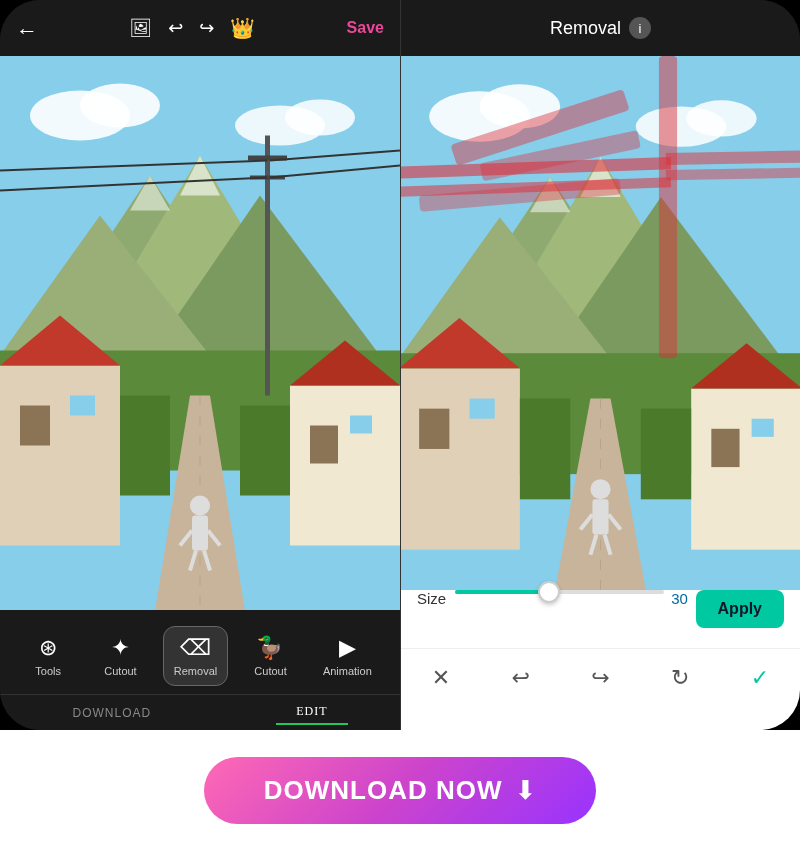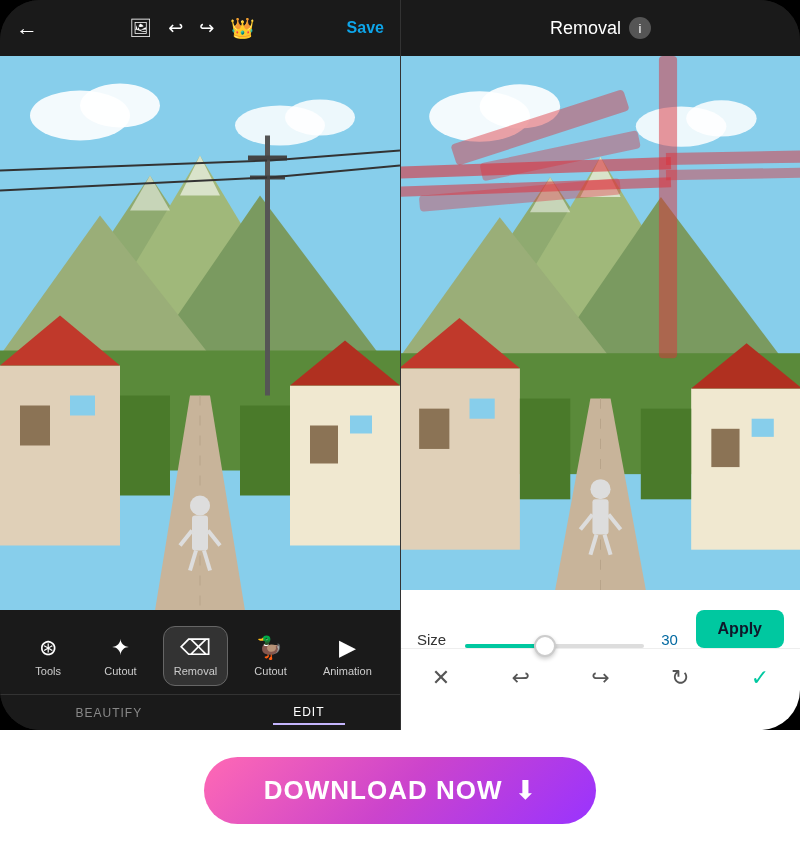--- a/index.html
+++ b/index.html
@@ -61,21 +61,21 @@
       color: #fff;
       font-size: 18px;
     }
 
     .crown-icon {
       color: #FFD700;
       font-size: 20px;
     }
 
     .save-btn {
-      color: #0ea5e9;
+      color: #ec4899;
       font-size: 16px;
       font-weight: 600;
       cursor: pointer;
     }
 
     .photo-area-left {
       flex: 1;
       background: #87CEEB;
       position: relative;
       overflow: hidden;
@@ -136,21 +136,22 @@
     .tab-item {
       font-size: 12px;
       color: #888;
       letter-spacing: 1px;
       padding: 4px 20px;
       cursor: pointer;
     }
 
     .tab-item.active {
       color: #fff;
-      border-bottom: 2px solid #c4b5fd;
+      border-bottom: 2px solid #22c55e;
+      font-family: Liberation Serif, serif;
     }
 
     
     .phone-right {
       width: 400px;
       height: 730px;
       background: #1a1a1a;
       border-radius: 0 40px 40px 0;
       overflow: hidden;
       display: flex;
@@ -198,23 +199,23 @@
       background: #fff;
       height: 140px;
       display: flex;
       flex-direction: column;
       flex-shrink: 0;
     }
 
     .size-row {
       height: 58px;
       display: flex;
-      align-items: flex-end;
+      align-items: flex-start;
       padding: 0 16px;
-      gap: 12px;
+      gap: 2px;
     }
 
     .size-label {
       color: #333;
       font-size: 15px;
       min-width: 36px;
     }
 
     .slider-container {
       flex: 1;
@@ -418,21 +419,21 @@
         </div>
 
         <div class="tool-item">
           <span class="tool-icon">▶</span>
           <span class="tool-label">Animation</span>
         </div>
 
       </div>
 
       <div class="toolbar-tabs">
-        <span class="tab-item">BEAUTIFY</span>
+        <span class="tab-item">DOWNLOAD</span>
         <span class="tab-item active">EDIT</span>
       </div>
     </div>
 
   </div>
 
   <div class="phone-right">
 
     <div class="phone-header-right">
       <span class="header-title">Removal</span>

